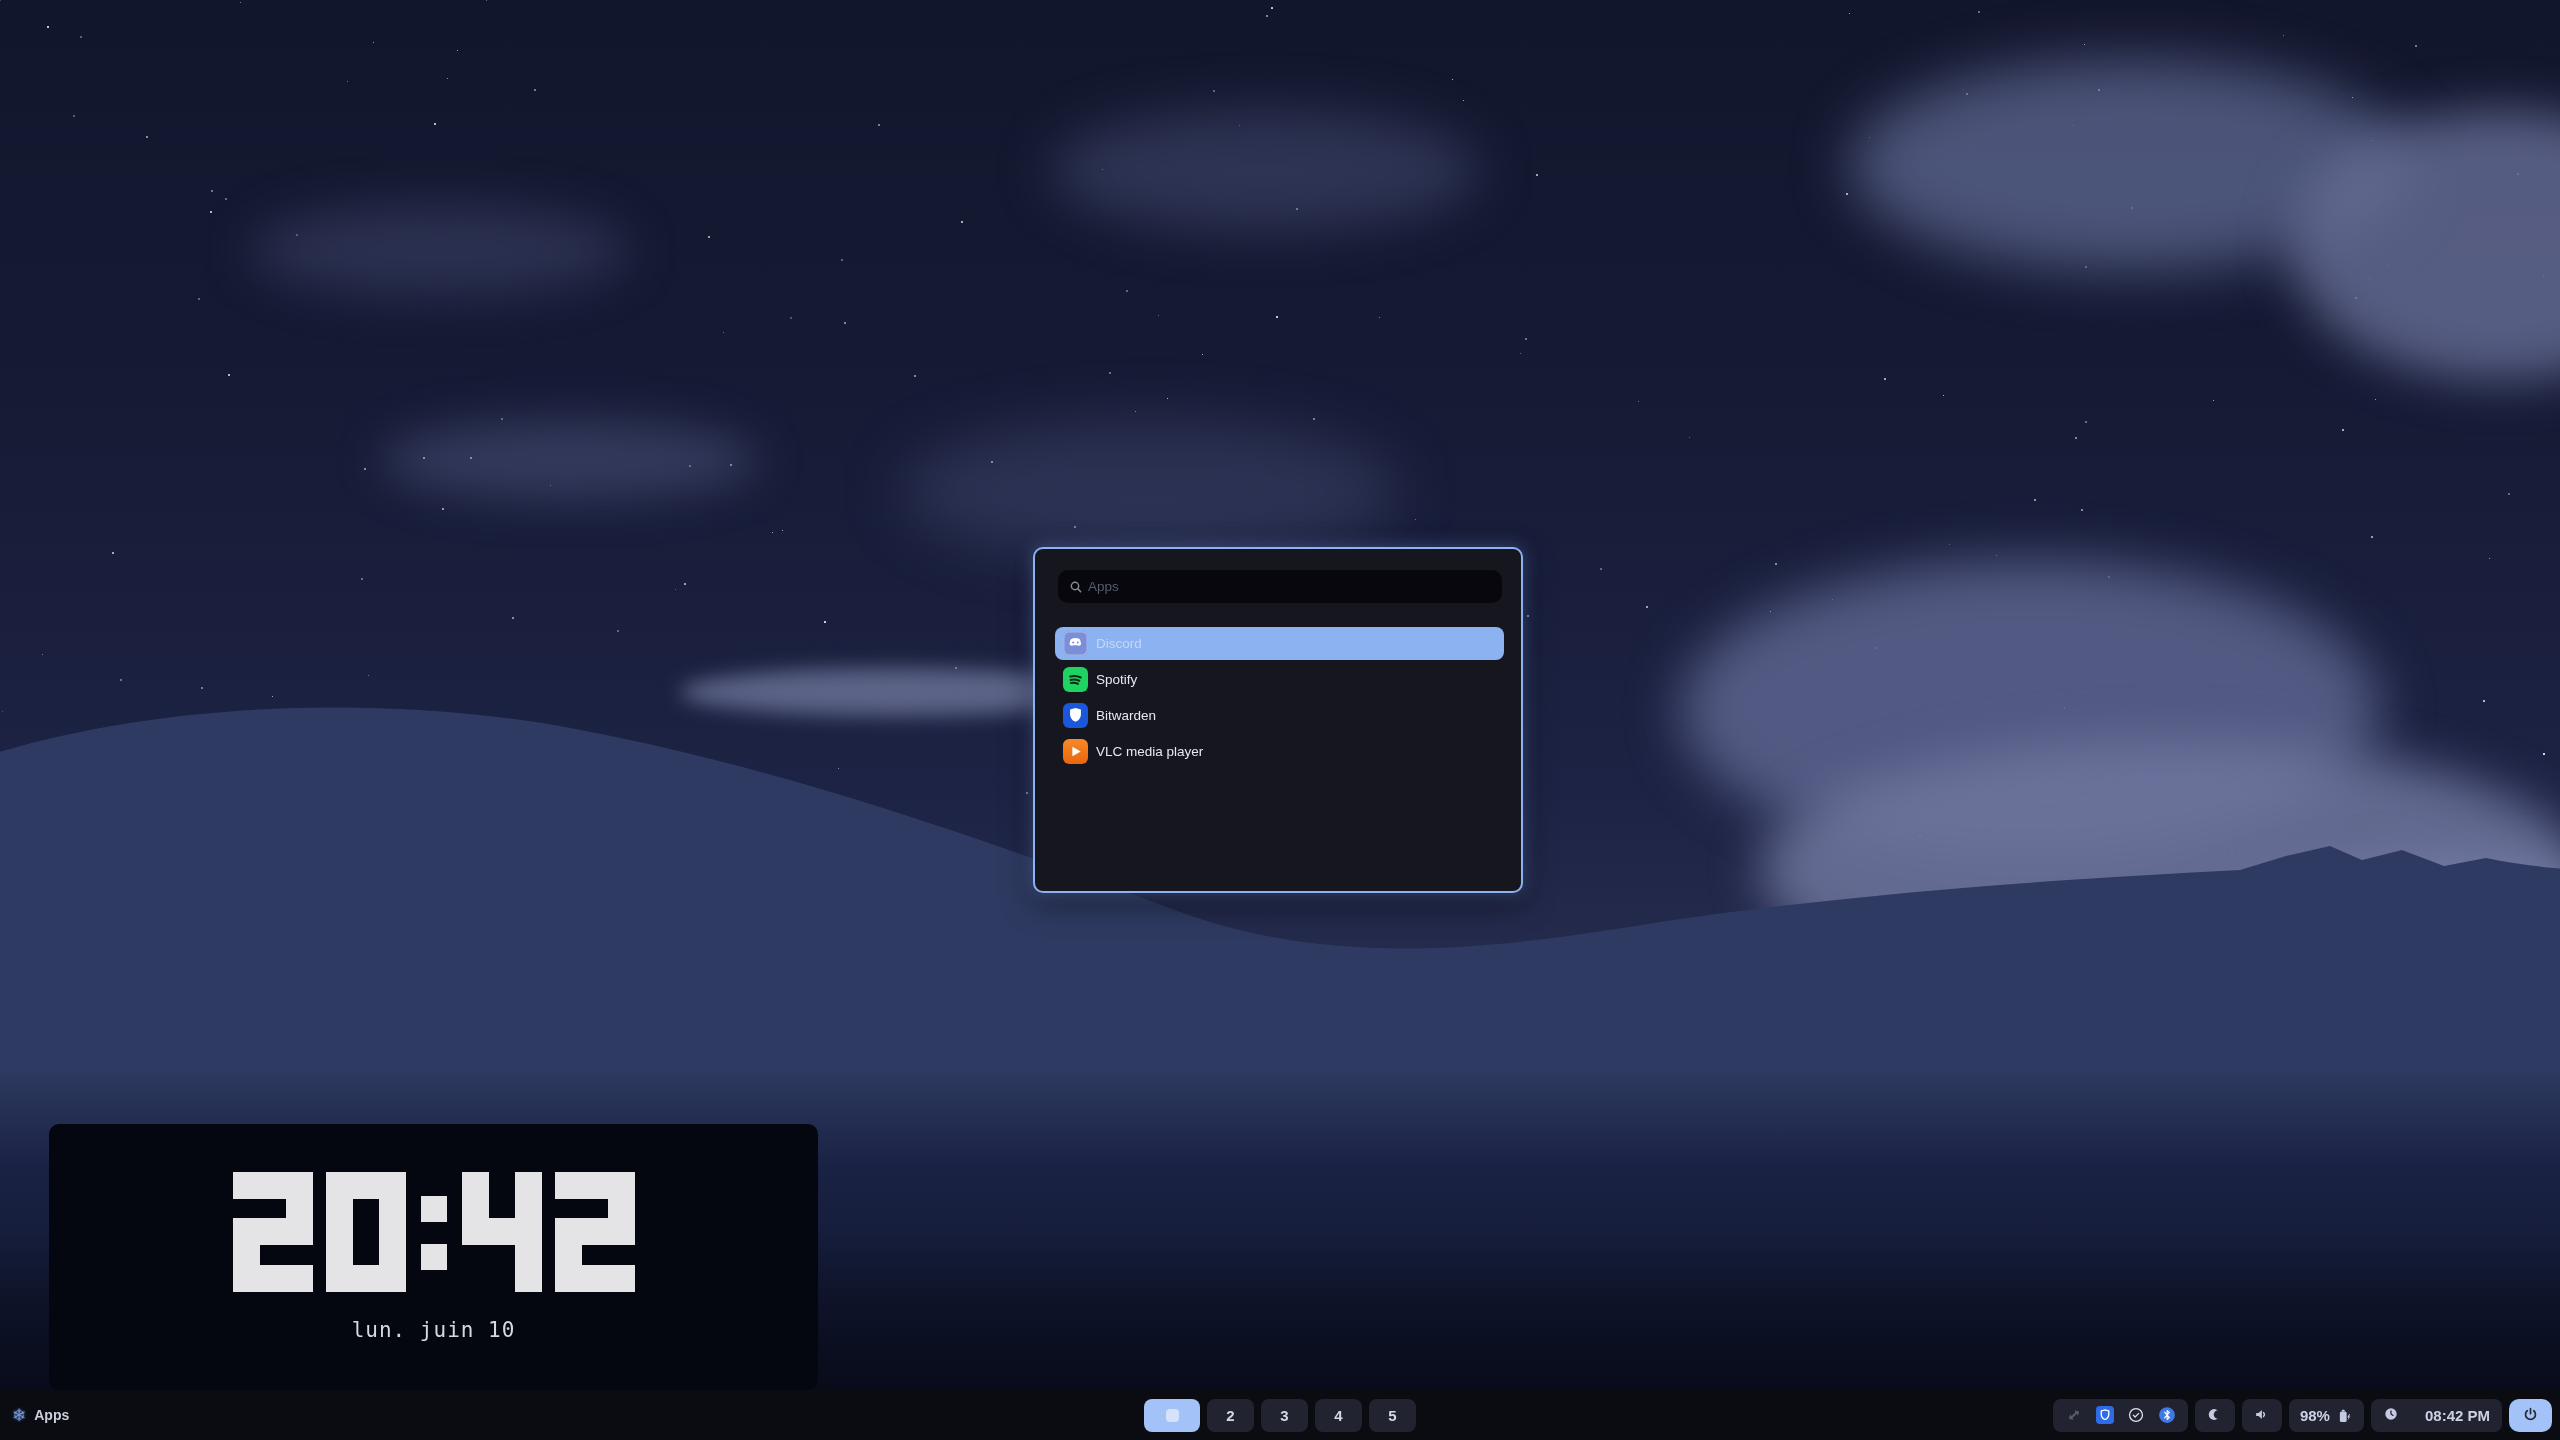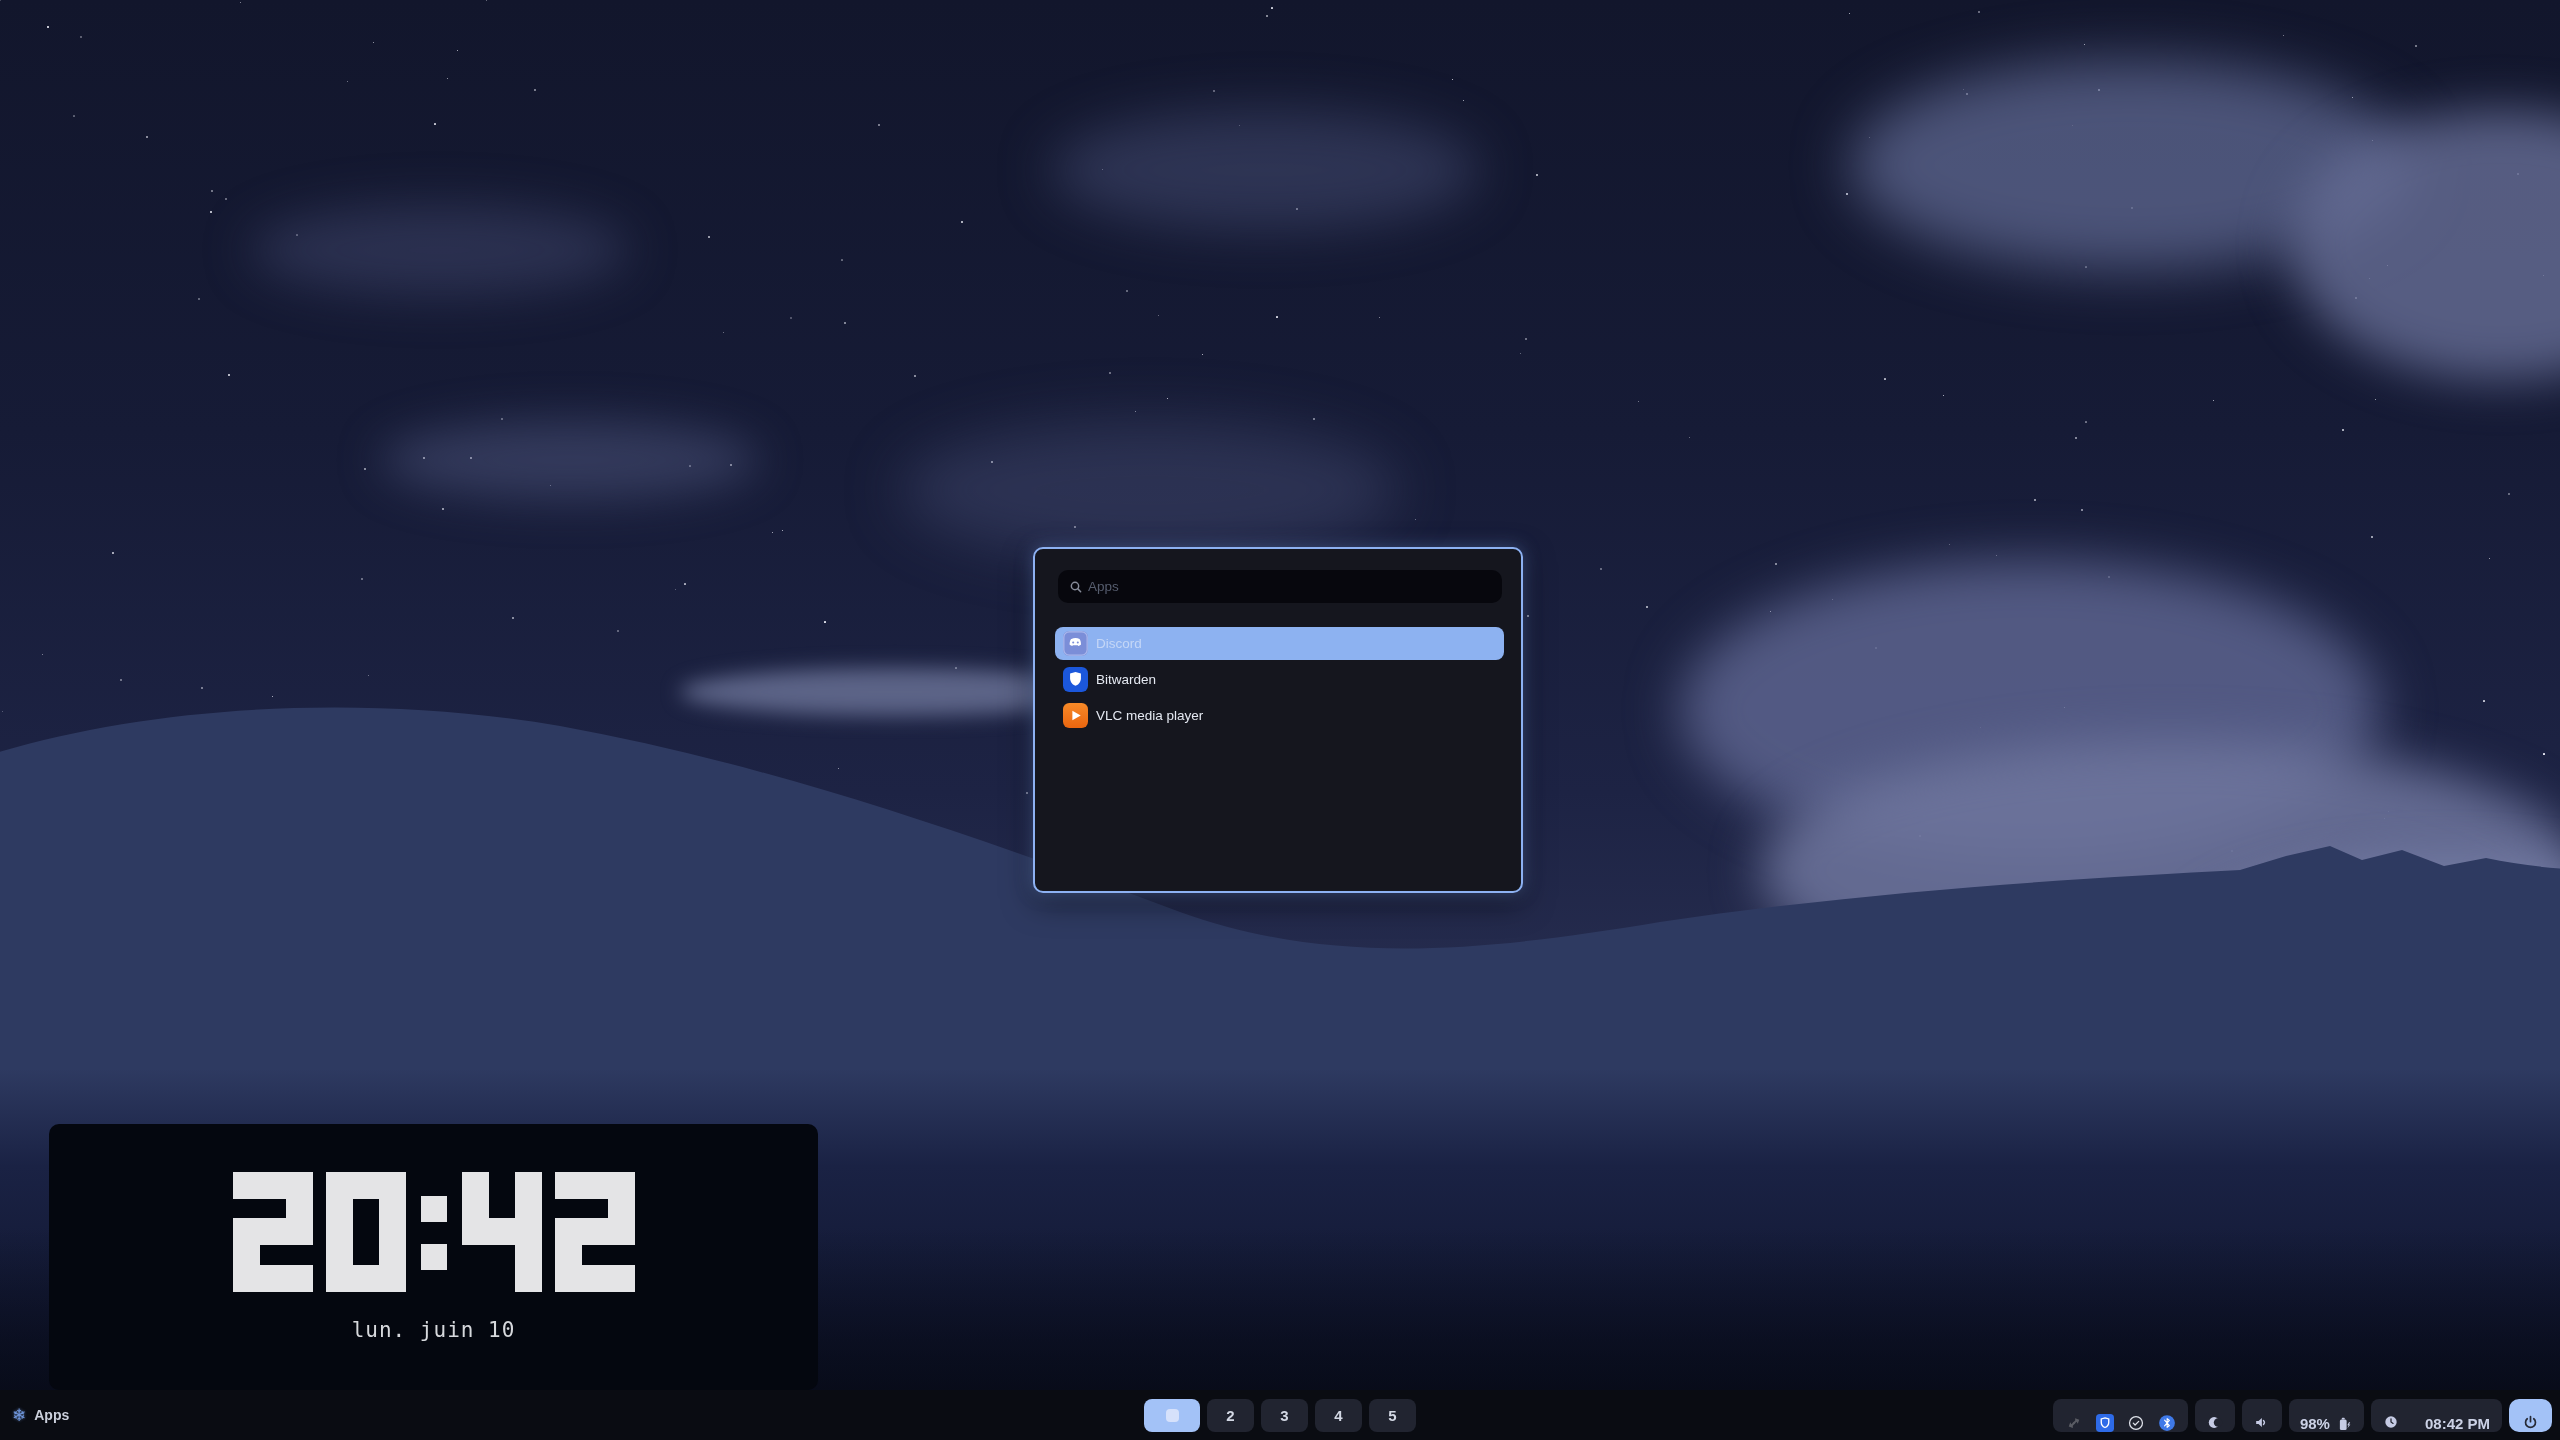--- a/index.html
+++ b/index.html
@@ -62,21 +62,21 @@
   .ws{
     width:47px;height:33px;border-radius:8px;background:#212430;color:#d3d8e4;
     font-size:15px;font-weight:bold;display:flex;align-items:center;justify-content:center;
   }
   .ws.active{width:56px;background:#a3c2f7;}
   .ws-dot{width:13px;height:13px;border-radius:4px;background:#d6e1fb;display:block;}
   #tray{
     position:absolute;right:8px;top:8.5px;display:flex;gap:7px;align-items:center;
   }
   .pill{
-    height:33px;background:#212430;border-radius:8px;display:flex;align-items:flex-end;justify-content:center;
+    height:33px;background:#212430;border-radius:8px;display:flex;align-items:center;justify-content:center;
     color:#ccd2e6;font-size:15px;font-weight:bold;box-sizing:border-box;
   }
   #tray-icons{padding:0 12px;gap:13px;}
   .tray-ic{width:18px;height:18px;display:inline-flex;}
   .tray-ic svg{width:18px;height:18px;}
   .pill-sq{width:40px;}
   .pill-sq svg{width:17px;height:17px;}
   #battery-pill{padding:0 11px;gap:5px;}
   #battery-pill svg{width:20px;height:20px;}
   #clock-pill{padding:0 12px;gap:24px;}
@@ -324,20 +324,33 @@
             <path fill="#fff" d="M8.1 7.6C9.3 7 10.6 6.7 12 6.7s2.7.3 3.9.9c1 1.7 1.5 3.5 1.3 5.5-.8.6-1.7 1-2.6 1.3l-.5-.9c.3-.1.6-.3.9-.4-2 .9-4.4.9-6.4 0 .3.2.6.3.9.4l-.5.9c-.9-.3-1.8-.7-2.6-1.3-.2-2 .3-3.8 1.3-5.5z"></path>
             <circle cx="9.8" cy="11" r="1" fill="#7b8ed8"></circle>
             <circle cx="14.2" cy="11" r="1" fill="#7b8ed8"></circle>
           </svg>
         </span>
         <span class="app-label">Discord</span>
       </div>
       <div class="app-row">
         <span class="app-icon">
           <svg viewBox="0 0 24 24">
+            <rect width="24" height="24" rx="6" fill="#1ed35f"></rect>
+            <g stroke="#0b2c16" stroke-width="2" fill="none" stroke-linecap="round">
+              <path d="M7 9.2c3.4-1 7-.6 10 .9"></path>
+              <path d="M7.3 12.4c2.8-.8 5.8-.4 8.3.8"></path>
+              <path d="M7.6 15.4c2.3-.6 4.7-.3 6.7.7"></path>
+            </g>
+          </svg>
+        </span>
+        <span class="app-label">Spotify</span>
+      </div>
+      <div class="app-row">
+        <span class="app-icon">
+          <svg viewBox="0 0 24 24">
             <rect width="24" height="24" rx="6" fill="#1b57db"></rect>
             <path d="M12 4.8l5.2 1.5v4.4c0 3.6-2.3 6.1-5.2 7.3-2.9-1.2-5.2-3.7-5.2-7.3V6.3z" fill="#fff"></path>
           </svg>
         </span>
         <span class="app-label">Bitwarden</span>
       </div>
       <div class="app-row">
         <span class="app-icon">
           <svg viewBox="0 0 24 24">
             <defs>

